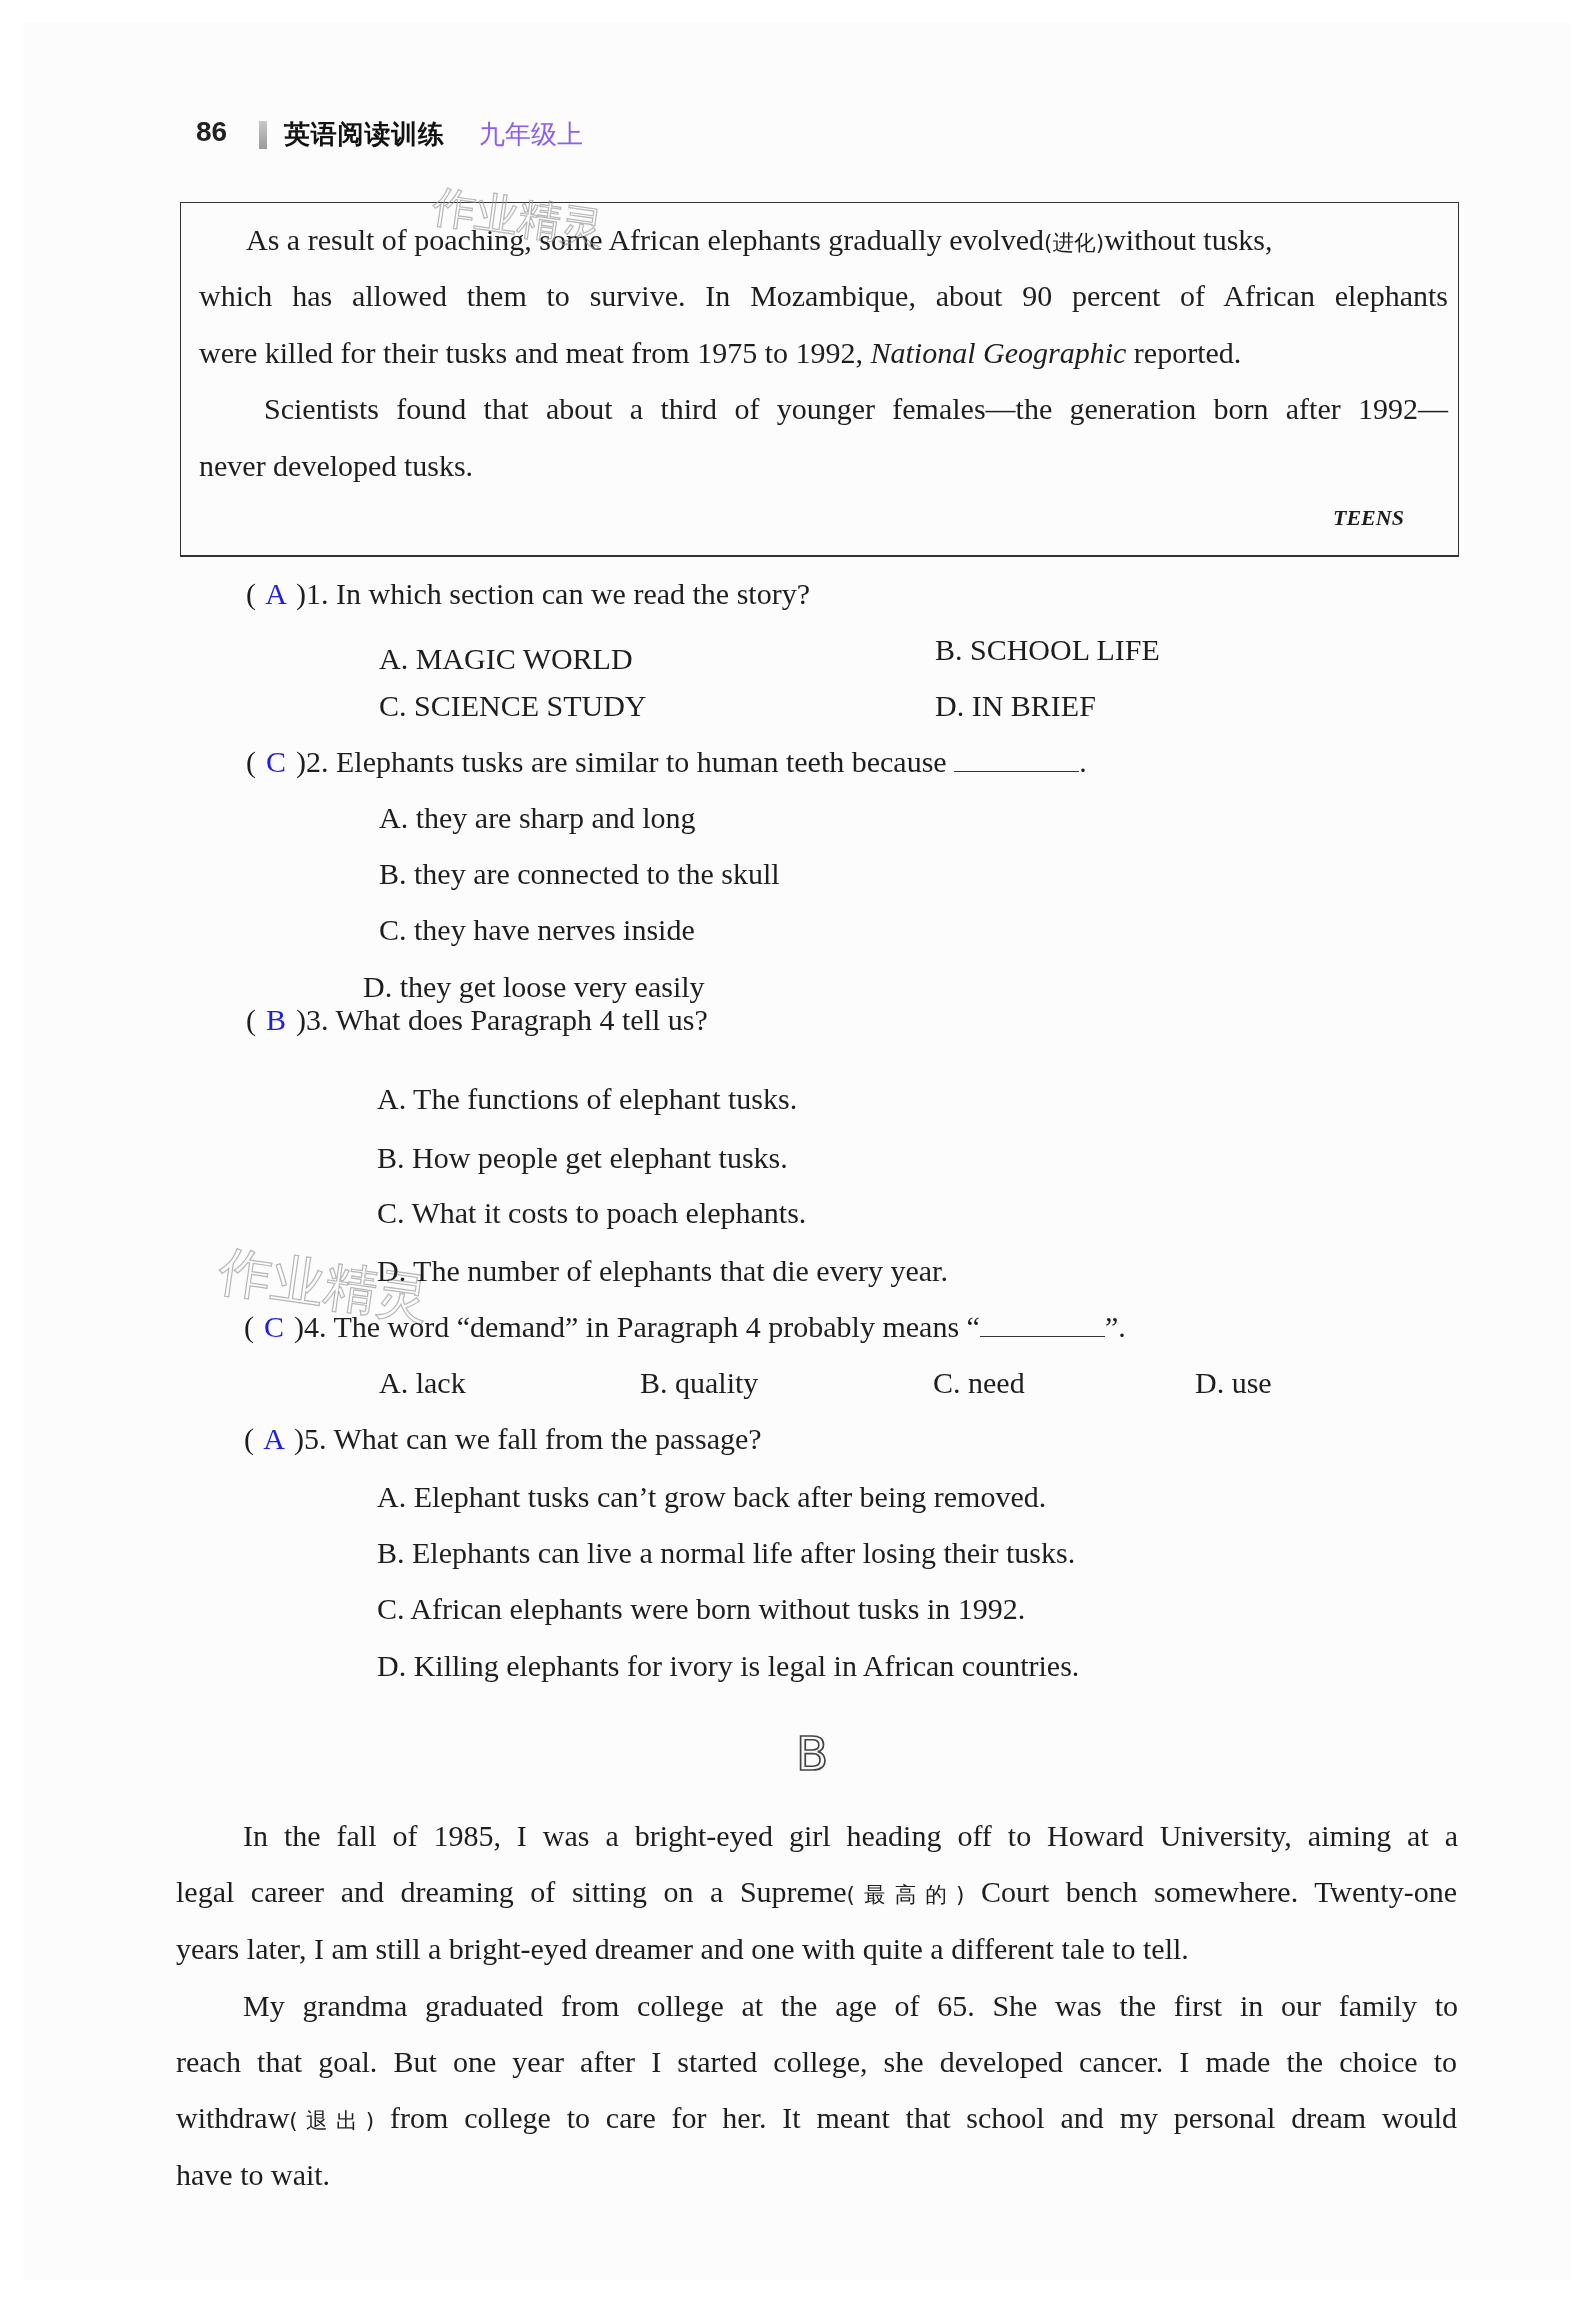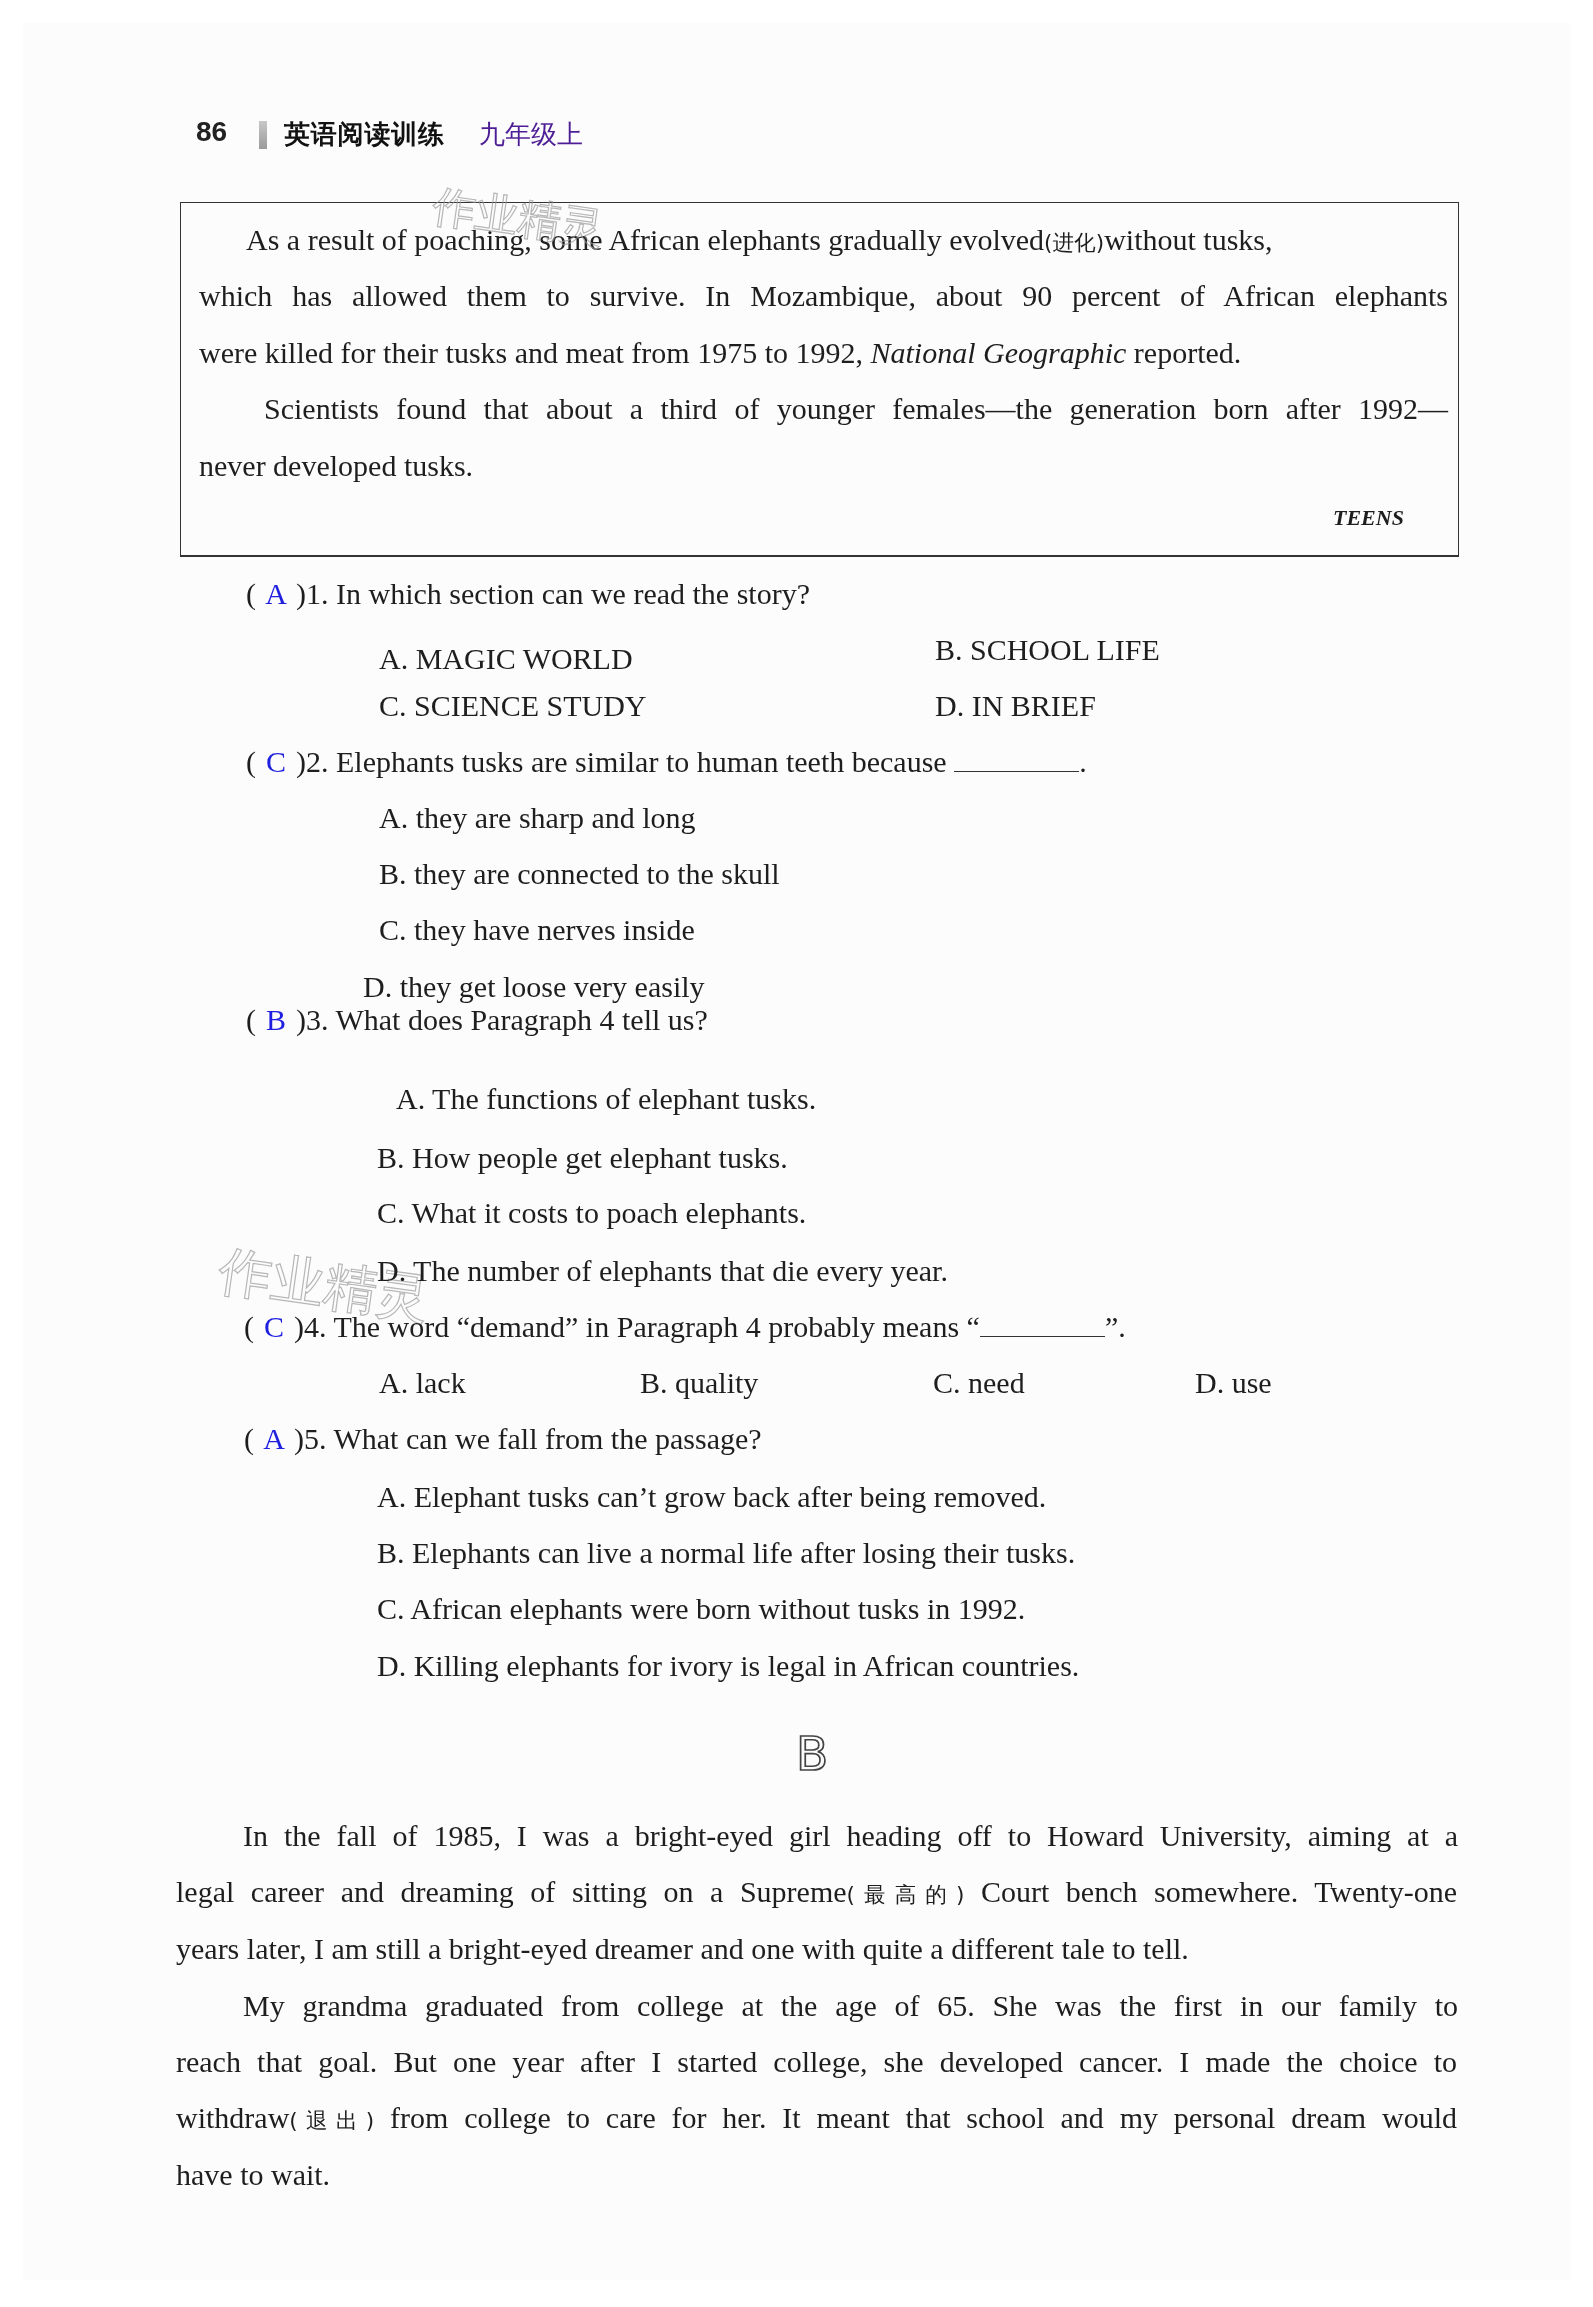--- a/index.html
+++ b/index.html
@@ -3,21 +3,21 @@
 <meta charset="utf-8">
 <style>
   html, body { margin:0; padding:0; background:#ffffff; }
   body { width:1593px; height:2307px; position:relative; overflow:hidden;
          font-family:"Liberation Serif","DejaVu Serif",serif; color:#1e1e1e; }
   .page { position:absolute; left:23px; top:23px; width:1547px; height:2257px; background:#fcfcfc; }
   .abs { position:absolute; white-space:nowrap; }
   .hdr-num { left:196px; top:116px; font-family:"Liberation Sans","DejaVu Sans",sans-serif; font-size:28px; color:#222;font-weight:bold; }
   .hdr-bar { left:259px; top:121px; width:7.5px; height:28px; background:linear-gradient(#c8c8c8,#9a9a9a); }
   .hdr-title { left:284px; top:117px; font-family:"DejaVu Sans",sans-serif; font-weight:bold; font-size:26px; color:#111; letter-spacing:0.8px; }
-  .hdr-sub { left:479px; top:117px; font-family:"DejaVu Sans",sans-serif; font-size:26px; color:#4c1d95; }
+  .hdr-sub { left:479px; top:117px; font-family:"DejaVu Sans",sans-serif; font-size:26px; color:#8b5cf6; }
   .box { position:absolute; left:180px; top:202px; width:1277px; height:352px; border:1.7px solid #333; border-bottom-width:2.5px; }
   .line { font-size:30px; line-height:33px; }
   .just { text-align:justify; text-align-last:justify; white-space:normal; }
   .it { font-style:italic; }
   .teens { font-style:italic; font-weight:bold; font-size:22px; }
   .ans { color:#1f1fe0; display:inline-block; width:40px; text-align:center; }
   .paren { display:inline-block; }
   .cn-small { font-family:"DejaVu Sans",sans-serif; font-size:21.6px; }
   .secB { left:796px; top:1726px; font-size:47px; color:transparent; -webkit-text-stroke:1.7px #444; font-family:"DejaVu Sans",sans-serif; }
   .wm { position:absolute; font-family:"DejaVu Sans",sans-serif; font-size:53px; color:transparent; -webkit-text-stroke:1.2px #9a9a9a; opacity:0.7; transform:rotate(8deg); white-space:nowrap; }
@@ -60,21 +60,21 @@
   <span class="paren">(</span><span class="ans">C</span><span>)</span><span>2.</span> <span>Elephants tusks are similar to human teeth because</span> <span class="blank" style="width:125px;"></span><span>.</span>
 </div>
 <div class="abs line" style="left:379px; top:801px;">A. they are sharp and long</div>
 <div class="abs line" style="left:379px; top:857px;">B. they are connected to the skull</div>
 <div class="abs line" style="left:379px; top:913px;">C. they have nerves inside</div>
 <div class="abs line" style="left:363px; top:970px;">D. they get loose very easily</div>
 
 <div class="abs line" style="left:246px; top:1003px;">
   <span class="paren">(</span><span class="ans">B</span><span>)</span><span>3.</span> <span>What does Paragraph 4 tell us?</span>
 </div>
-<div class="abs line" style="left:396px; top:1082px;">A. The functions of elephant tusks.</div>
+<div class="abs line" style="left:377px; top:1082px;">A. The functions of elephant tusks.</div>
 <div class="abs line" style="left:377px; top:1141px;">B. How people get elephant tusks.</div>
 <div class="abs line" style="left:377px; top:1196px;">C. What it costs to poach elephants.</div>
 <div class="abs line" style="left:377px; top:1254px;">D. The number of elephants that die every year.</div>
 
 <div class="abs line" style="left:244px; top:1310px;">
   <span class="paren">(</span><span class="ans">C</span><span>)</span><span>4.</span> <span>The word “demand” in Paragraph 4 probably means “</span><span class="blank" style="width:125px;"></span><span>”.</span>
 </div>
 <div class="abs line" style="left:379px; top:1366px;">A. lack</div>
 <div class="abs line" style="left:640px; top:1366px;">B. quality</div>
 <div class="abs line" style="left:933px; top:1366px;">C. need</div>

